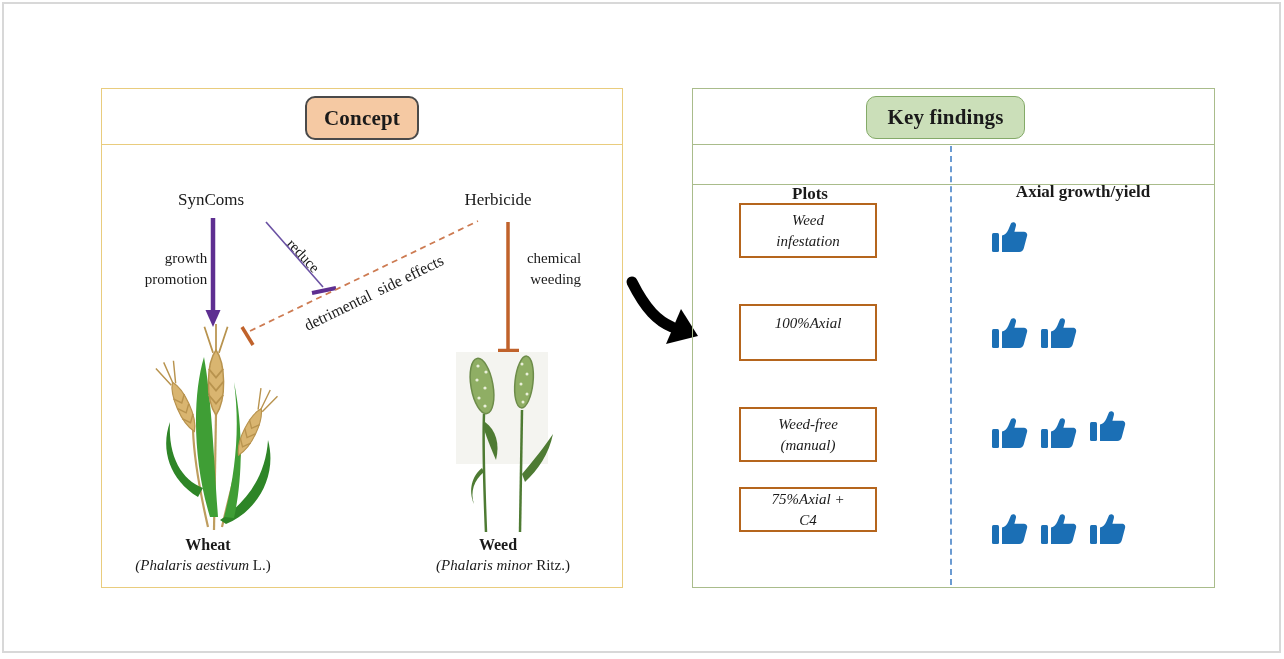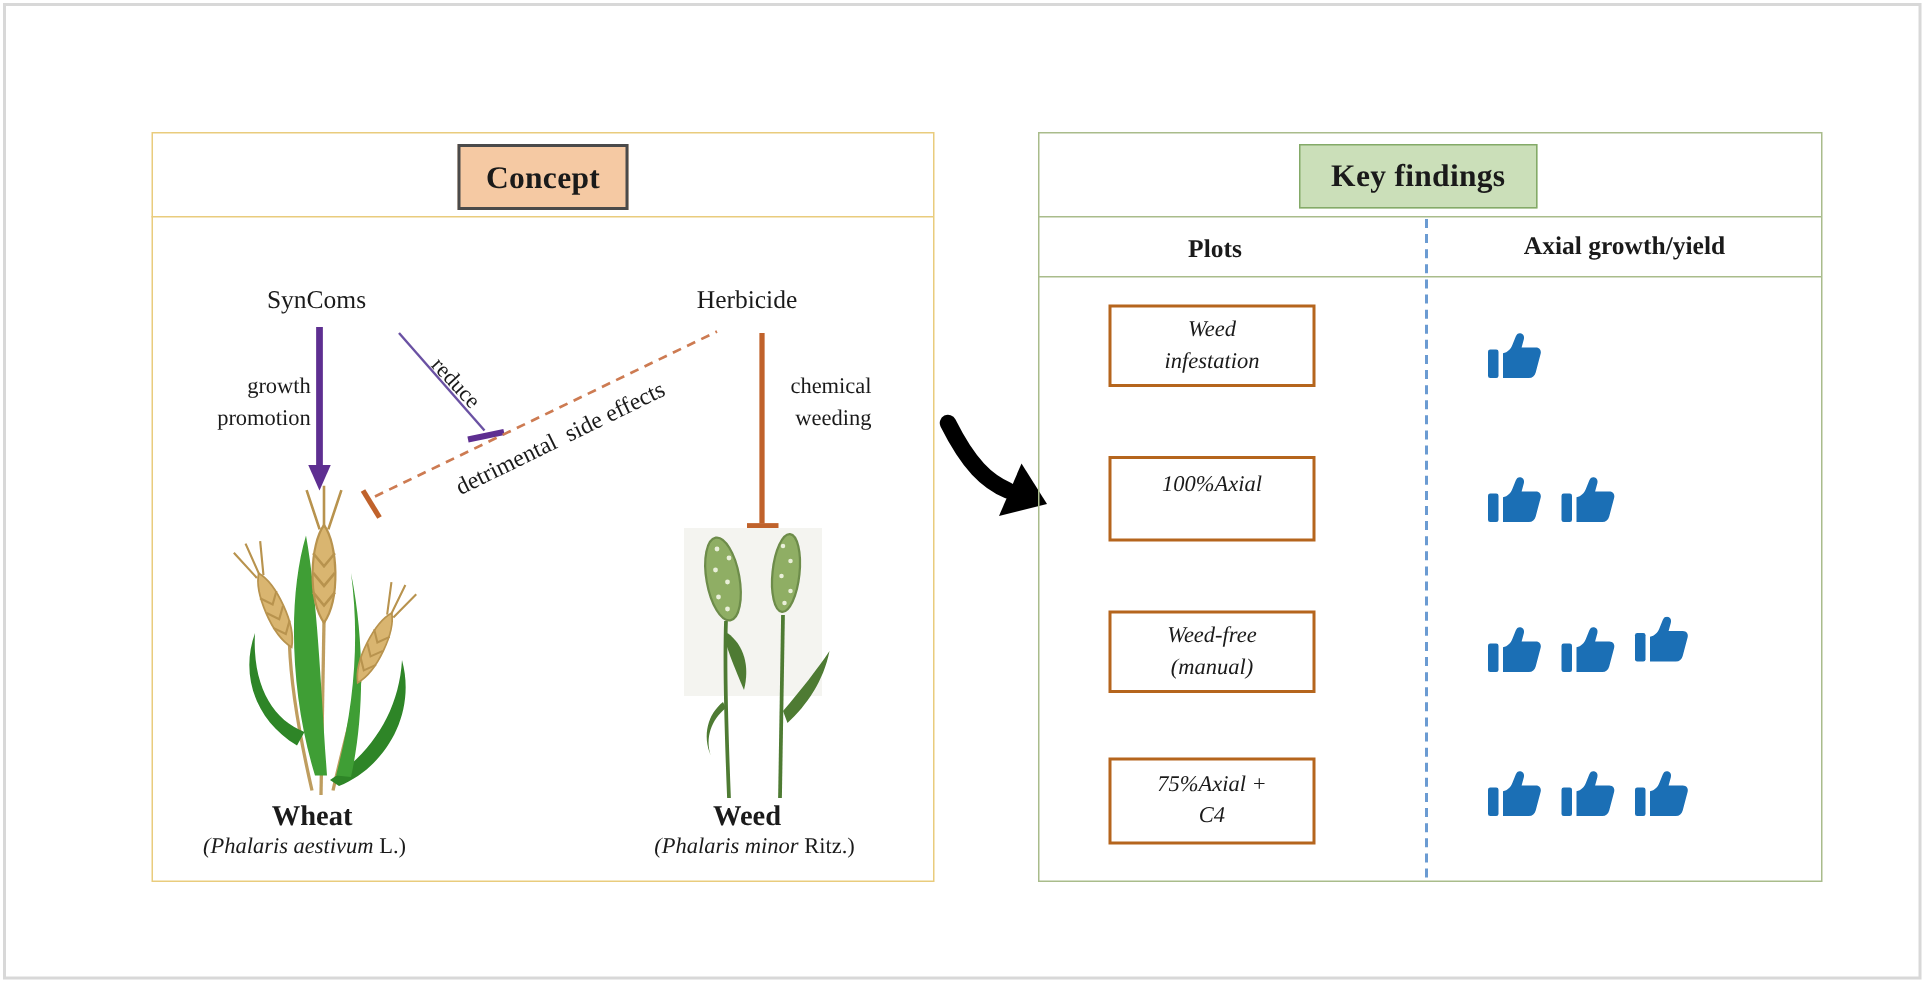--- a/index.html
+++ b/index.html
@@ -26,21 +26,21 @@
   .hdiv-gold{left:101px;top:144px;width:521px;border-top:1.5px solid var(--c-gold,#e9cc7d);}
   .hdiv-green1{left:692px;top:144px;width:522px;border-top:1.5px solid var(--c-olive,#a9bc8b);}
   .hdiv-green2{left:692px;top:184px;width:522px;border-top:1.5px solid var(--c-olive,#a9bc8b);}
   .vdiv-blue{
     left:950px;top:146px;height:439px;width:0;
     border-left:2px dashed var(--c-blue-dash,#6b9bd2);
   }
   
   .title-box{
     display:flex;align-items:center;justify-content:center;
-    font-weight:bold;font-size:21px;letter-spacing:.2px;
+    font-weight:bold;font-size:21px;letter-spacing:.2px;border-radius:10px;
   }
   .concept-box{
     left:305px;top:96px;width:110px;height:40px;
     background:var(--c-peach,#f5c9a3);
     border:2px solid var(--c-peach-border,#4a4a4a);
   }
   .findings-box{
     left:866px;top:96px;width:157px;height:41px;
     background:var(--c-lgreen,#cbdfb9);
     border:1.5px solid var(--c-lgreen-border,#84aa68);
@@ -54,41 +54,41 @@
   .growth{left:176px;top:269px;}
   .chemweed{left:554px;top:269px;}
   .reduce-lbl{
     left:303px;top:256px;font-size:15px;
     transform:translate(-50%,-50%) rotate(47deg);
   }
   .sidefx-lbl{
     left:374px;top:293px;font-size:16px;white-space:pre;
     transform:translate(-50%,-50%) rotate(-26deg);
   }
-  .plant-name{font-weight:bold;font-size:19px;font-family:Liberation Serif, serif;}
+  .plant-name{font-weight:bold;font-size:16px;font-family:Liberation Serif, serif;}
   .plant-species{font-size:15px;}
   .wheat-name{left:208px;top:545px;}
   .wheat-species{left:203px;top:565px;}
   .weed-name{left:498px;top:545px;}
   .weed-species{left:503px;top:565px;}
   
-  .col-head{font-weight:bold;font-size:17px;}
+  .col-head{font-weight:bold;font-size:17px;margin-top:28px;}
   .plots-head{left:810px;top:166px;}
   .wheat-head{left:1083px;top:164px;}
   .plot-box{
     left:739px;width:138px;
     border:2px solid var(--c-box-border,#b5651d);
     display:flex;flex-direction:column;align-items:center;justify-content:center;
     font-style:italic;font-size:15px;line-height:21px;text-align:center;
     background:#fff;box-sizing:border-box;
   }
   .pb1{top:203px;height:55px;}
   .pb2{top:304px;height:57px;justify-content:flex-start;padding-top:7px;}
   .pb3{top:407px;height:55px;}
-  .pb4{top:505px;height:58px;}
+  .pb4{top:487px;height:45px;}
   .thumbs{left:991px;display:flex;gap:11px;align-items:flex-end;}
   .tr1{top:222px;}
   .tr2{top:318px;}
   .tr3{top:418px;}
   .tr4{top:514px;}
   .tr3 .thumb:nth-child(3){transform:translateY(-7px);}
   .thumb{width:38px;height:31px;display:block;}
   svg{display:block;}
 </style>
 </head>

